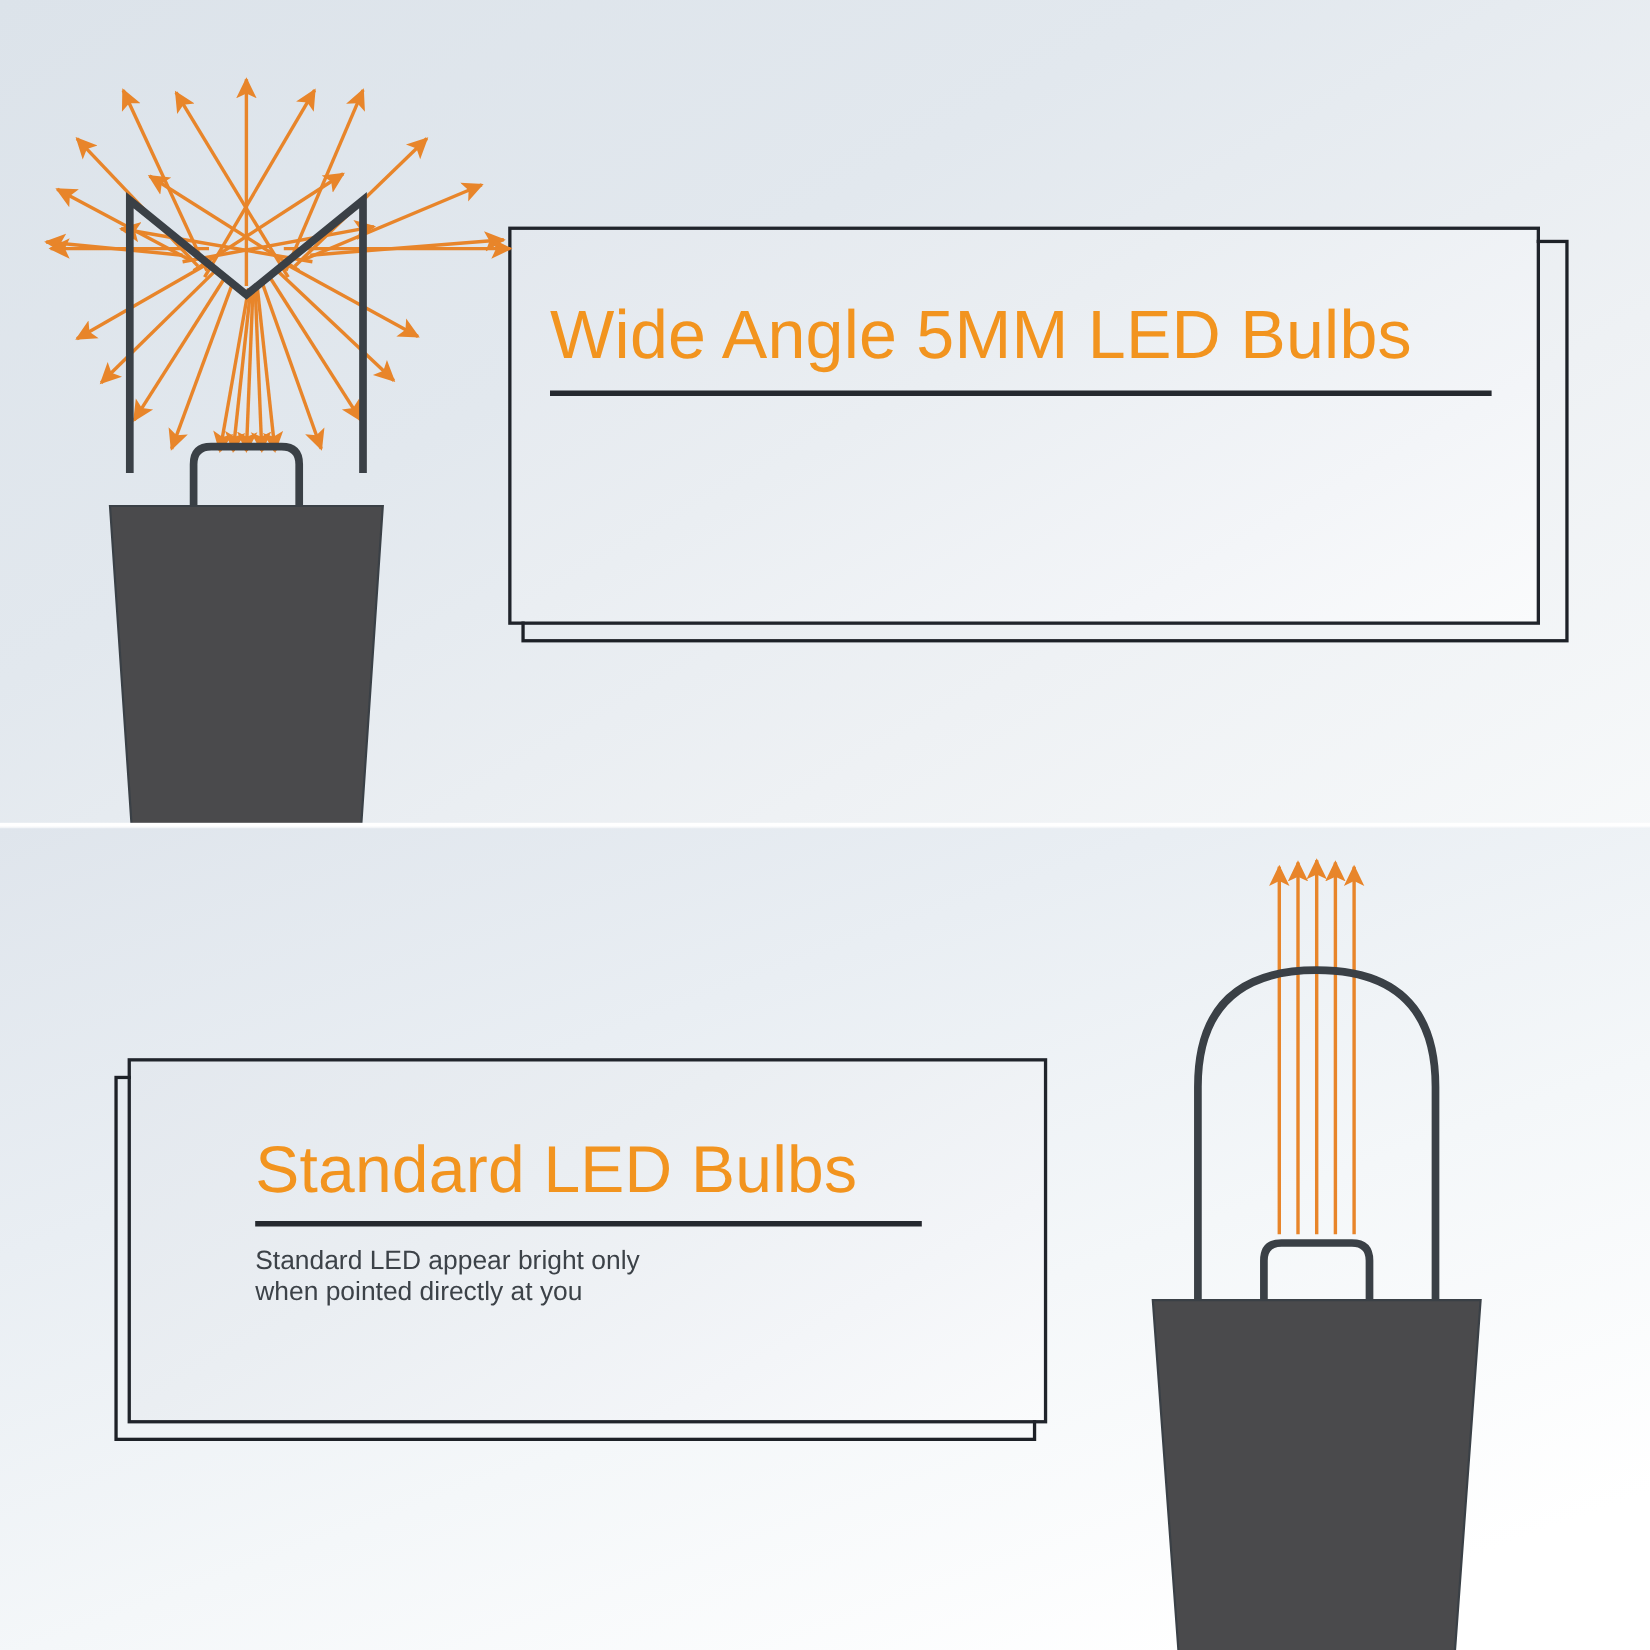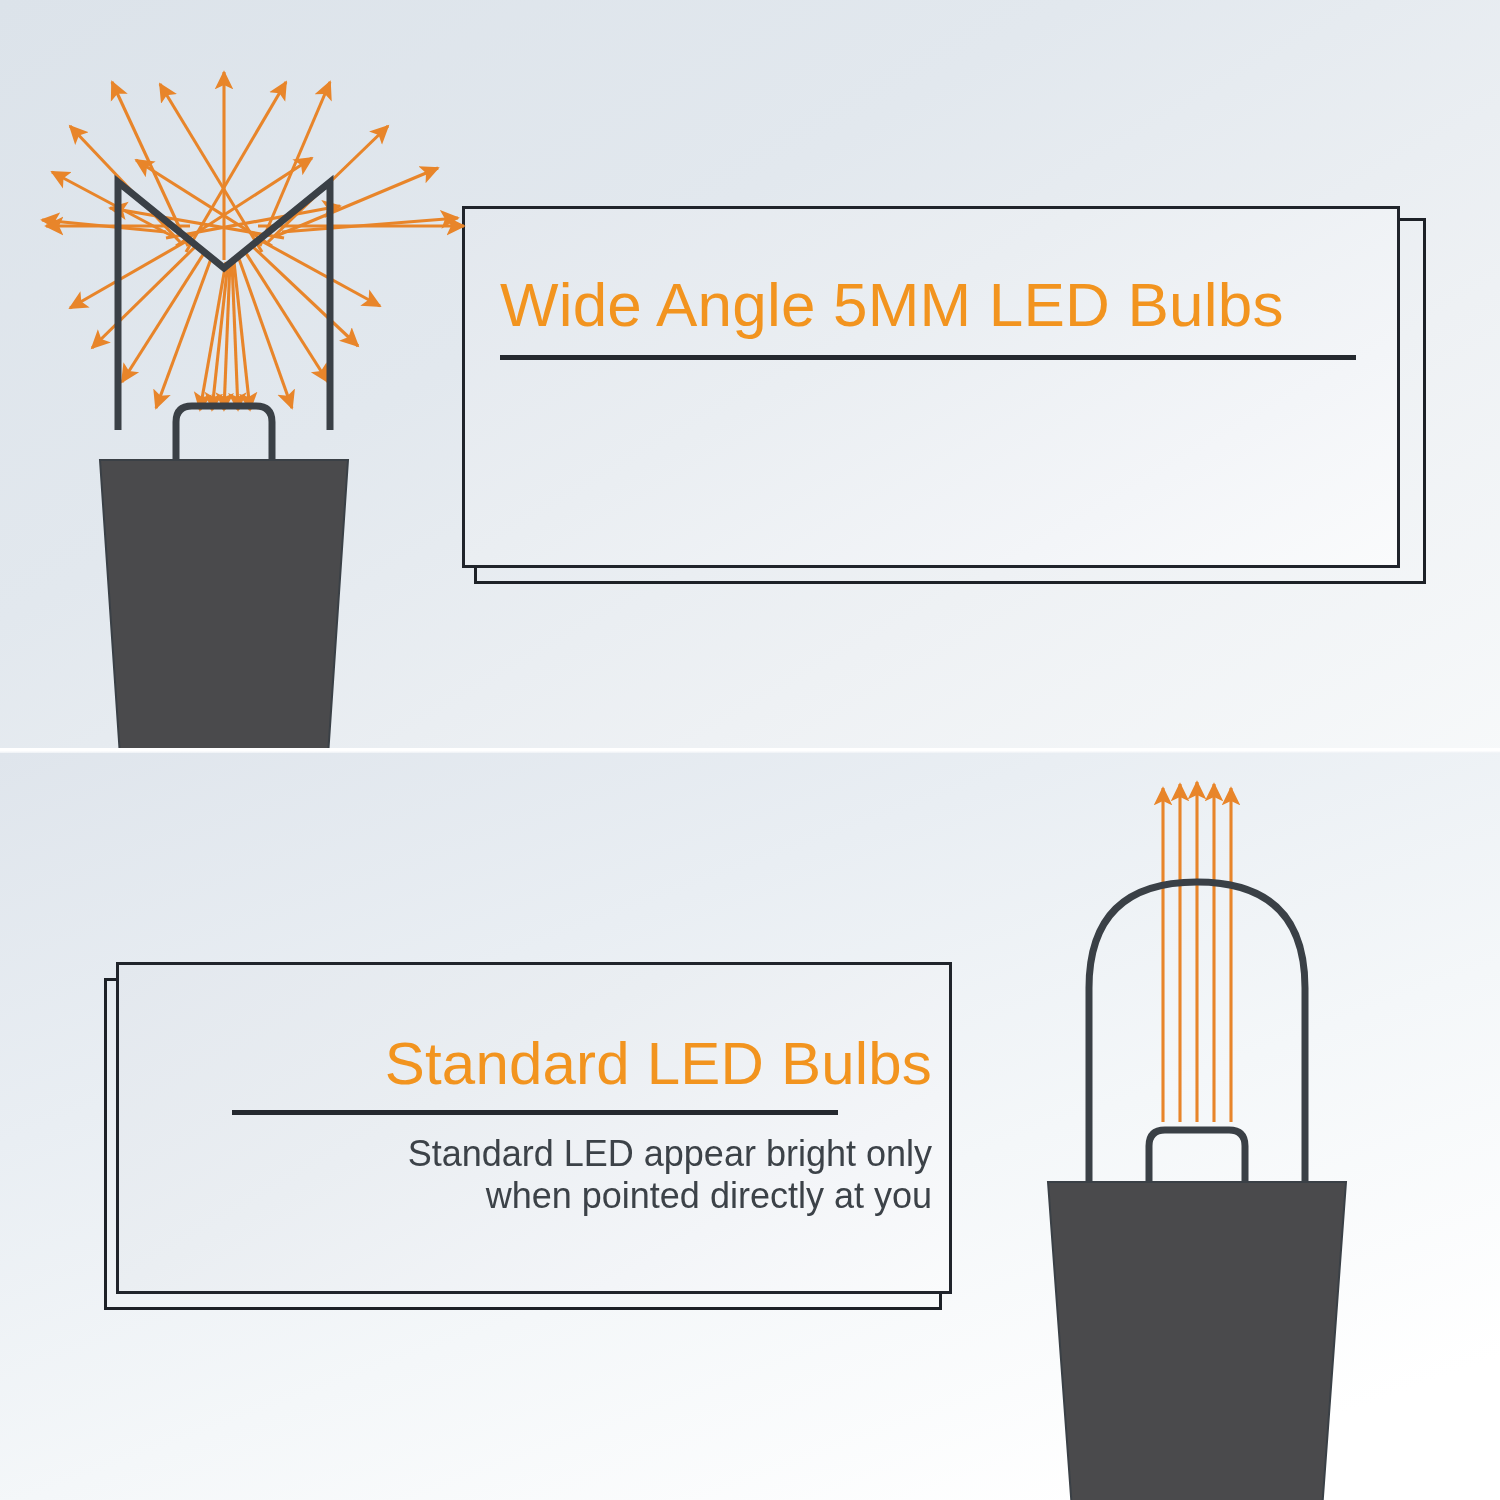--- a/index.html
+++ b/index.html
@@ -56,21 +56,21 @@
   #top-title{font-size:62px;}
   #top-rule{margin-top:19px;height:5px;width:856px;}
   #top-sub{margin-top:22px;font-size:37px;}
 
   
   #card-bot-shadow{left:104px;top:978px;width:832px;height:326px;}
   #card-bot{left:116px;top:962px;width:830px;height:326px;}
   #bot-text{left:232px;top:1034px;width:700px;}
   #bot-title{font-size:60px;}
   #bot-rule{margin-top:16px;height:5px;width:606px;}
-  #bot-sub{margin-top:18px;font-size:36px;}
+  #bot-sub{margin-top:18px;font-size:24px;}
 
   
   .illus{position:absolute;z-index:4;}
   #illus-wide{left:40px;top:30px;width:430px;height:740px;}
   #illus-std{left:1000px;top:770px;width:400px;height:740px;}
 </style>
 </head>
 <body>
 
 <div id="stage">
@@ -145,21 +145,21 @@
     </div>
   </div>
 
   <div id="divider"></div>
 
   <div class="panel" id="panel-bottom">
 
     <div class="frame-outline frame-wrap" id="card-bot-shadow" style="top:226px;"></div>
     <div class="frame-main frame-wrap" id="card-bot" style="top:210px;"></div>
 
-    <div class="txt-inner" id="bot-text" style="top:282px;text-align:right;">
+    <div class="txt-inner" id="bot-text" style="top:282px;">
       <div class="ttl" id="bot-title">Standard LED Bulbs</div>
       <div class="rule" id="bot-rule"></div>
       <div class="sub" id="bot-sub">Standard LED appear bright only
 when pointed directly at you</div>
     </div>
 
     <div class="illus" id="illus-std" style="top:18px;">
       <svg width="400" height="740" viewBox="0 0 400 740" xmlns="http://www.w3.org/2000/svg">
         <defs>
           <marker id="ahS" markerWidth="7" markerHeight="7" refX="5.6" refY="3.5" orient="auto" markerUnits="strokeWidth">

